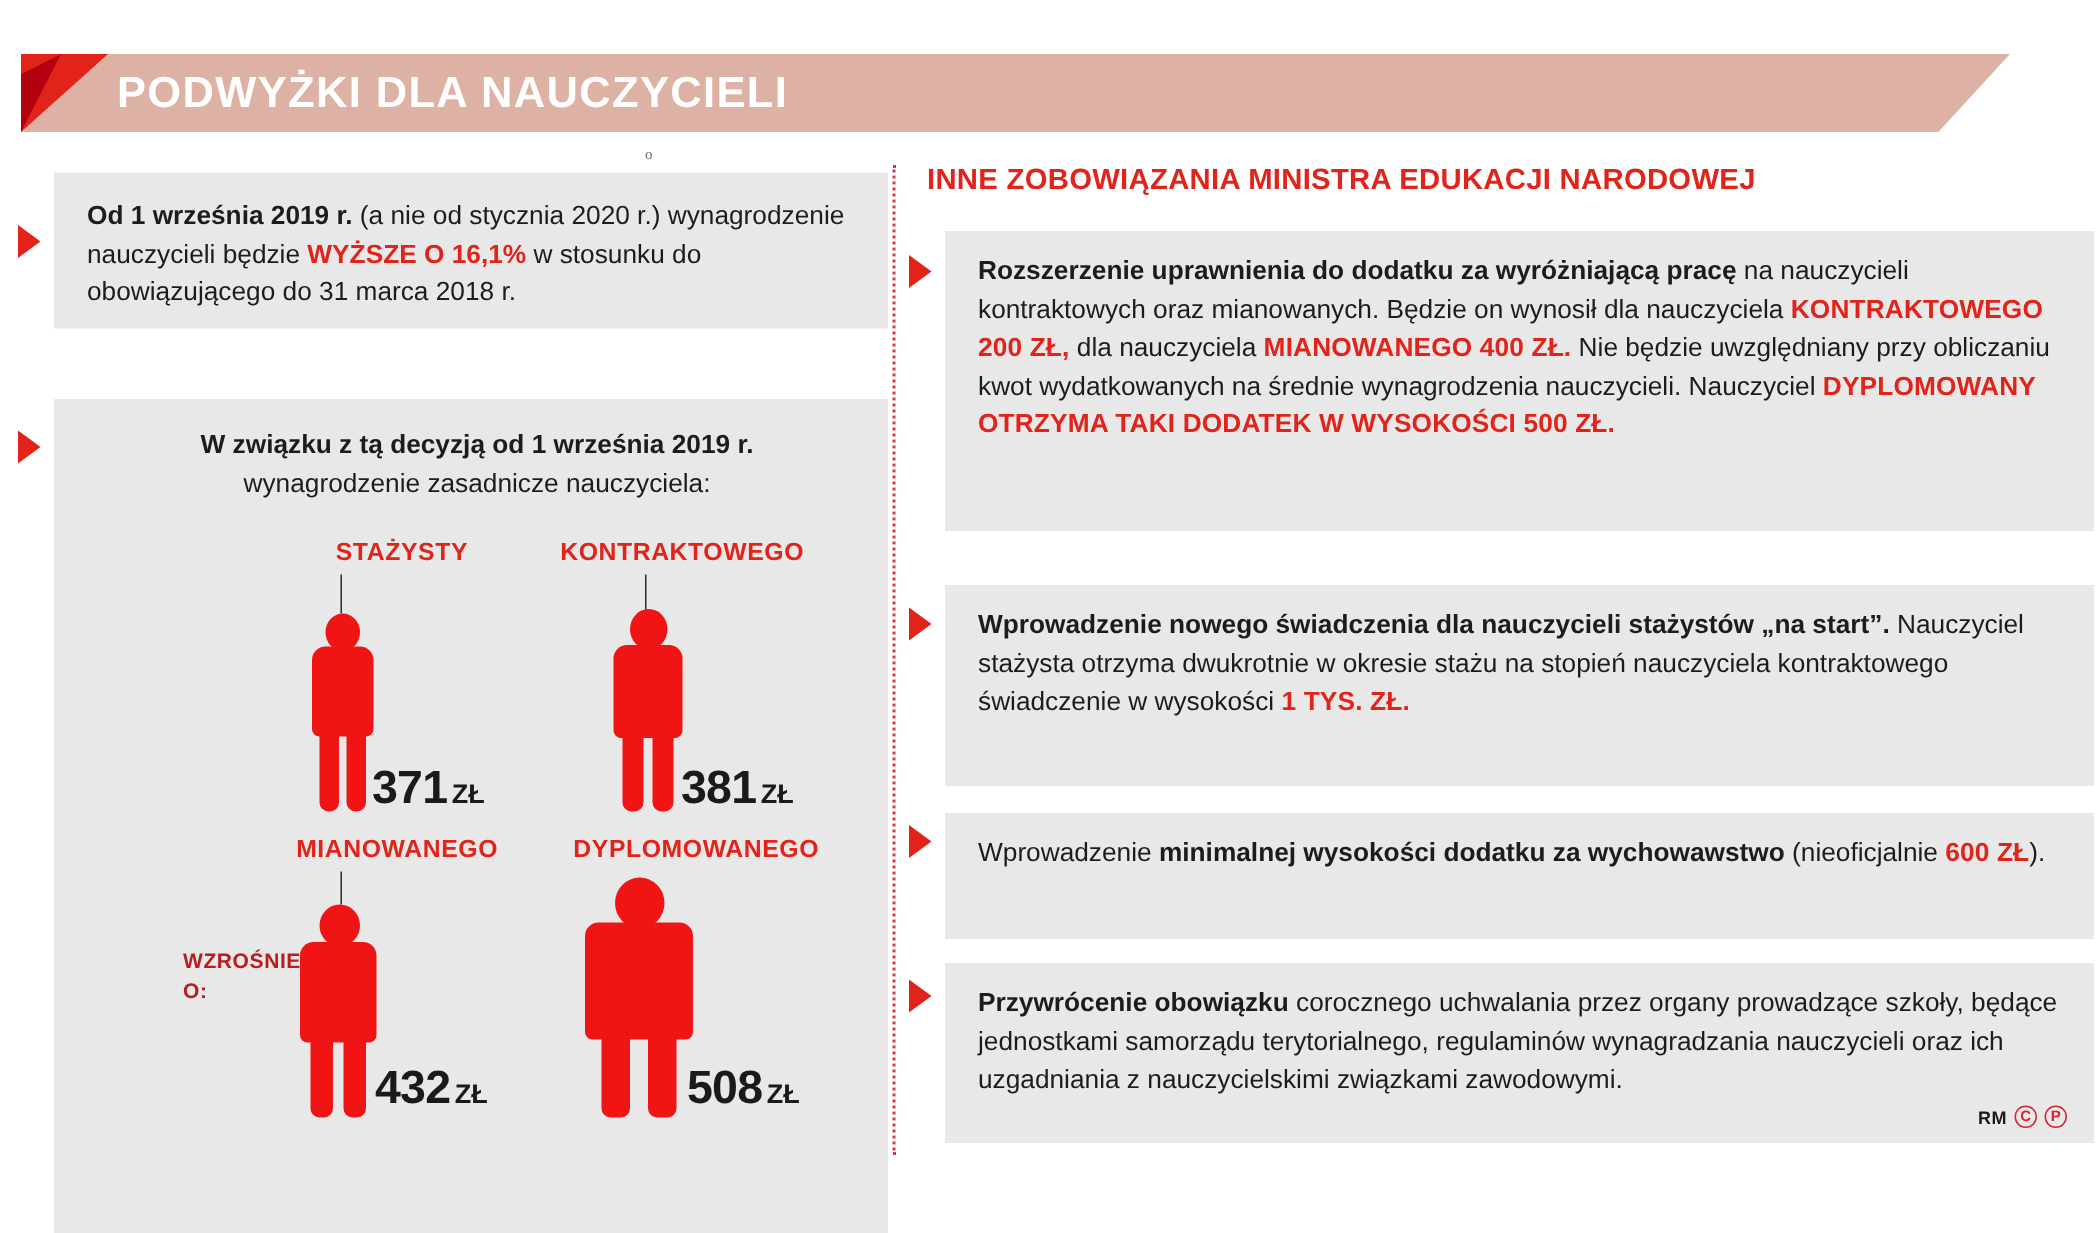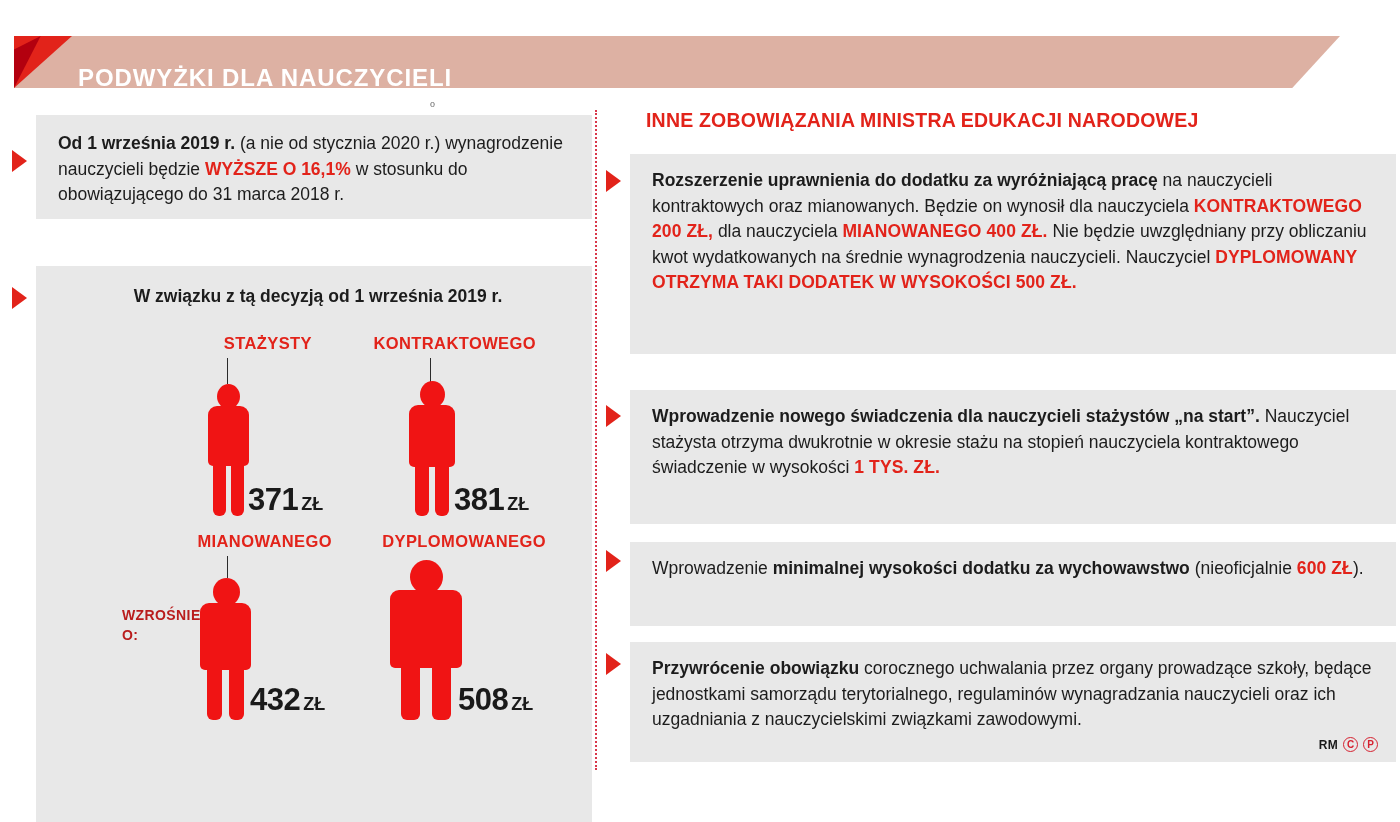--- a/index.html
+++ b/index.html
@@ -22,23 +22,23 @@
     position:absolute; left:14px; top:0; width:58px; height:52px;
     background:#e2231a;
     clip-path: polygon(0 0, 100% 0, 0 100%);
   }
   .banner-wedge-dark {
     position:absolute; left:14px; top:0; width:58px; height:52px;
     background:#b3000f;
     clip-path: polygon(0 26%, 46% 0, 0 100%);
   }
   .banner-title {
-    position:absolute; left:78px; top:16px; height:52px;
+    position:absolute; left:78px; top:0; height:52px;
     display:flex; align-items:center;
-    color:#ffffff; font-size:24px; font-weight:bold;
+    color:#ffffff; font-size:29px; font-weight:bold;
     letter-spacing:0.9px;
   }
 
   
   .col-left  { position:absolute; left:0;   top:106px; width:596px;  height:700px; }
   .col-right { position:absolute; left:606px; top:100px; width:790px; height:706px; }
 
   .divider {
     position:absolute; left:595px; top:110px;
     width:0; height:660px;
@@ -101,21 +101,21 @@
 
   .wzrosnie {
     position:absolute; left:86px; top:295px;
     font-size:14px; font-weight:bold; color:#b91c1c;
     line-height:20px; letter-spacing:0.4px;
   }
 
   
   .right-head {
     position:absolute; left:12px; top:9px;
-    color:#e2231a; font-weight:bold; font-size:19.5px; letter-spacing:0.2px;margin-left:28px;
+    color:#e2231a; font-weight:bold; font-size:19.5px; letter-spacing:0.2px;
   }
   .rbox { position:absolute; left:24px; width:766px; background:#e8e8e8; }
   .rbox .inner { padding:14px 18px 14px 22px; }
   .rbullet { position:absolute; left:0; }
 
   #rbox1 { top:54px; height:200px; }
   #rbullet1 { top:70px; }
   #rbox2 { top:290px; height:134px; }
   #rbullet2 { top:305px; }
   #rbox3 { top:442px; height:84px; }
@@ -158,20 +158,21 @@
     <div class="box" id="lbox1">
       <div class="inner box-text">
         <span class="b">Od 1 września 2019 r.</span><span> (a nie od stycznia 2020 r.) wynagrodzenie nauczycieli będzie </span><span class="r">WYŻSZE O 16,1%</span><span> w stosunku do obowiązującego do 31 marca 2018 r.</span>
       </div>
     </div>
 
     <div class="bullet" id="lbullet2"></div>
     <div class="box" id="lbox2">
       <div class="head box-text">
         <span class="b">W związku z tą decyzją od 1 września 2019 r.</span><br>
+        <span>wynagrodzenie zasadnicze nauczyciela:</span>
       </div>
 
       <div class="fig-grid">
 
         <div class="fig-label" style="left:106px; top:24px; width:170px;">STAŻYSTY</div>
         <div class="fig-label" style="left:290px; top:24px; width:210px;">KONTRAKTOWEGO</div>
         <div class="fig-label" style="left:86px; top:222px; width:210px;">MIANOWANEGO</div>
         <div class="fig-label" style="left:280px; top:222px; width:230px;">DYPLOMOWANEGO</div>
 
         <div class="leader" style="left:191px; top:48px;  height:26px;"></div>

